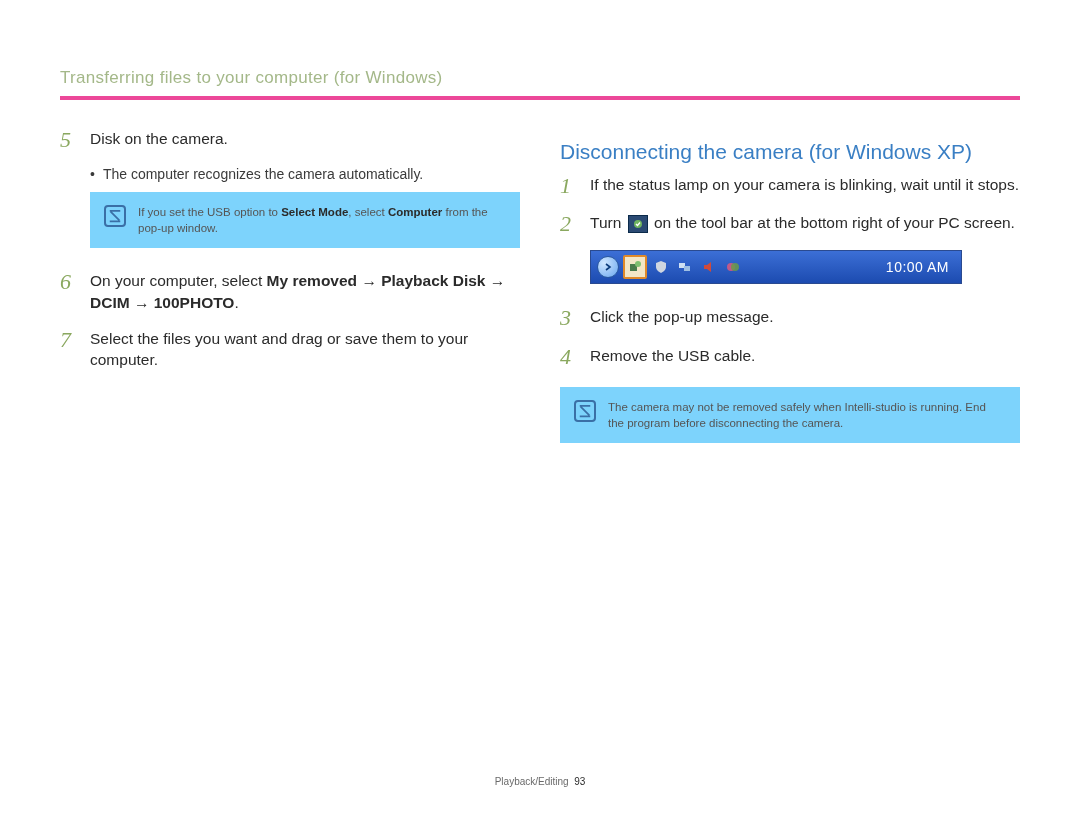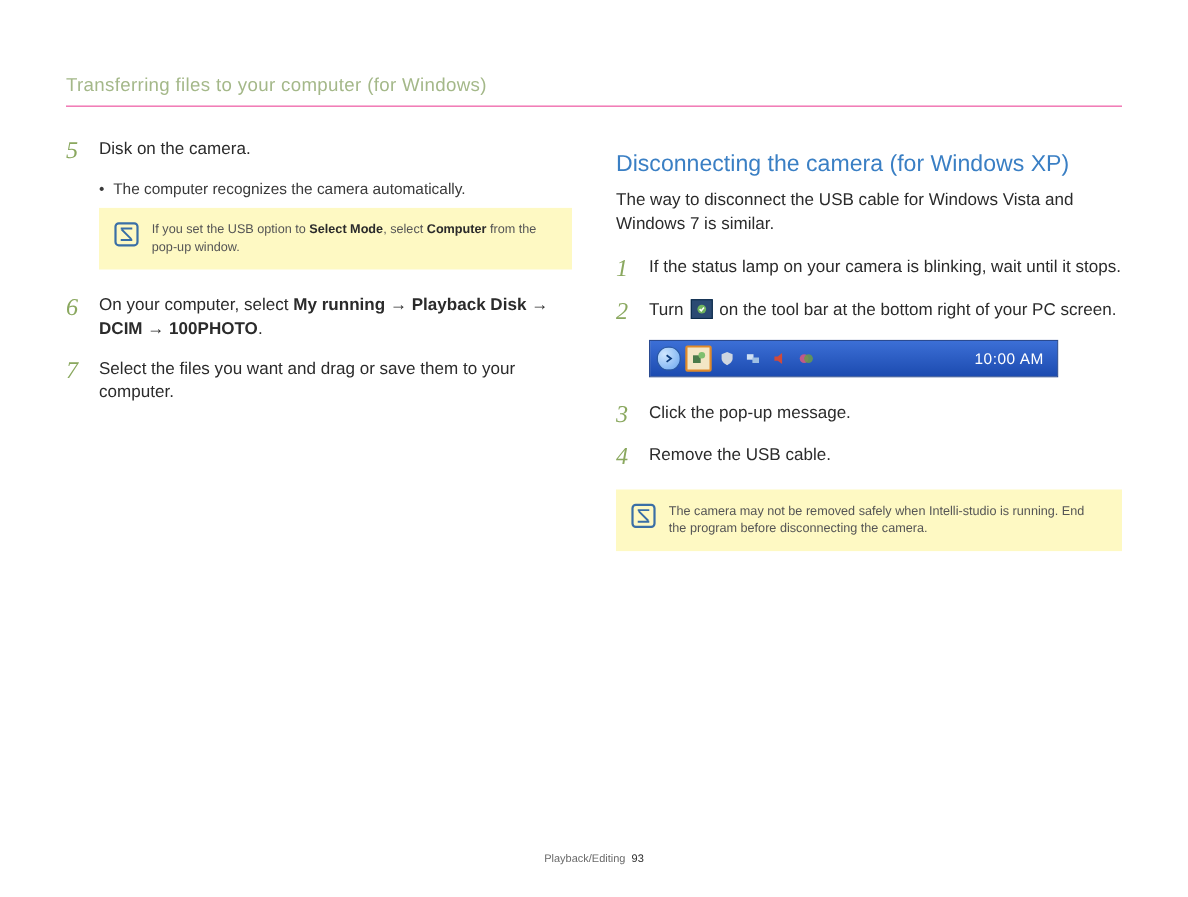--- a/index.html
+++ b/index.html
@@ -10,21 +10,21 @@
       background: #ffffff;
       color: #2b2b2b;
       position: relative;
       padding: 68px 60px 0 60px;
     }
     .page-header {
       font-size: 17px;
       font-weight: 300;
       color: #a4b889;
       letter-spacing: 0.3px;
-      border-bottom: 1px solid #ec4899;
+      border-bottom: 4px solid #ec4899;
       padding-bottom: 8px;
       margin-bottom: 28px;
     }
     .columns {
       display: flex;
       gap: 40px;
     }
     .col {
       flex: 1;
       min-width: 0;
@@ -55,21 +55,21 @@
       font-size: 14px;
       color: #3a3a3a;
       margin-top: 6px;
       margin-left: 30px;
       margin-bottom: 10px;
       display: flex;
       gap: 8px;
     }
     .sub-bullet::before { content: "•"; }
     .note-box {
-      background: #fef9c3;
+      background: #7dd3fc;
       padding: 12px 16px 12px 14px;
       display: flex;
       gap: 12px;
       align-items: flex-start;
       margin: 8px 0 22px 30px;
     }
     .note-box.right { margin-left: 0; margin-top: 18px; }
     .note-icon {
       width: 22px; height: 22px;
       border: 2px solid #3a6fa6;
@@ -182,34 +182,33 @@
       <div class="note-icon">
         <svg viewBox="0 0 16 16">
             <path d="M2 2 L14 2 M2 14 L14 14 M3 3 L13 13" stroke="#3a6fa6" stroke-width="2" fill="none"></path>
           </svg>
       </div>
       <div class="note-text">If you set the USB option to <b>Select Mode</b>, select <b>Computer</b> from the pop-up window.</div>
     </div>
 
     <div class="step">
       <div class="step-num">6</div>
-      <div class="step-body">On your computer, select <b>My running</b> <span class="arrow">→</span> <b>Playback Disk</b> <span class="arrow">→</span> <b>DCIM</b> <span class="arrow">→</span> <b>100PHOTO</b>.</div>
+      <div class="step-body">On your computer, select <b>My removed</b> <span class="arrow">→</span> <b>Playback Disk</b> <span class="arrow">→</span> <b>DCIM</b> <span class="arrow">→</span> <b>100PHOTO</b>.</div>
     </div>
 
     <div class="step">
       <div class="step-num">7</div>
       <div class="step-body">Select the files you want and drag or save them to your computer.</div>
     </div>
 
   </div>
 
   <div class="col">
 
     <div class="section-title">Disconnecting the camera (for Windows XP)</div>
-    <div class="section-intro">The way to disconnect the USB cable for Windows Vista and Windows 7 is similar.</div>
 
     <div class="step">
       <div class="step-num">1</div>
       <div class="step-body">If the status lamp on your camera is blinking, wait until it stops.</div>
     </div>
 
     <div class="step">
       <div class="step-num">2</div>
       <div class="step-body">
         <span>Turn </span>

